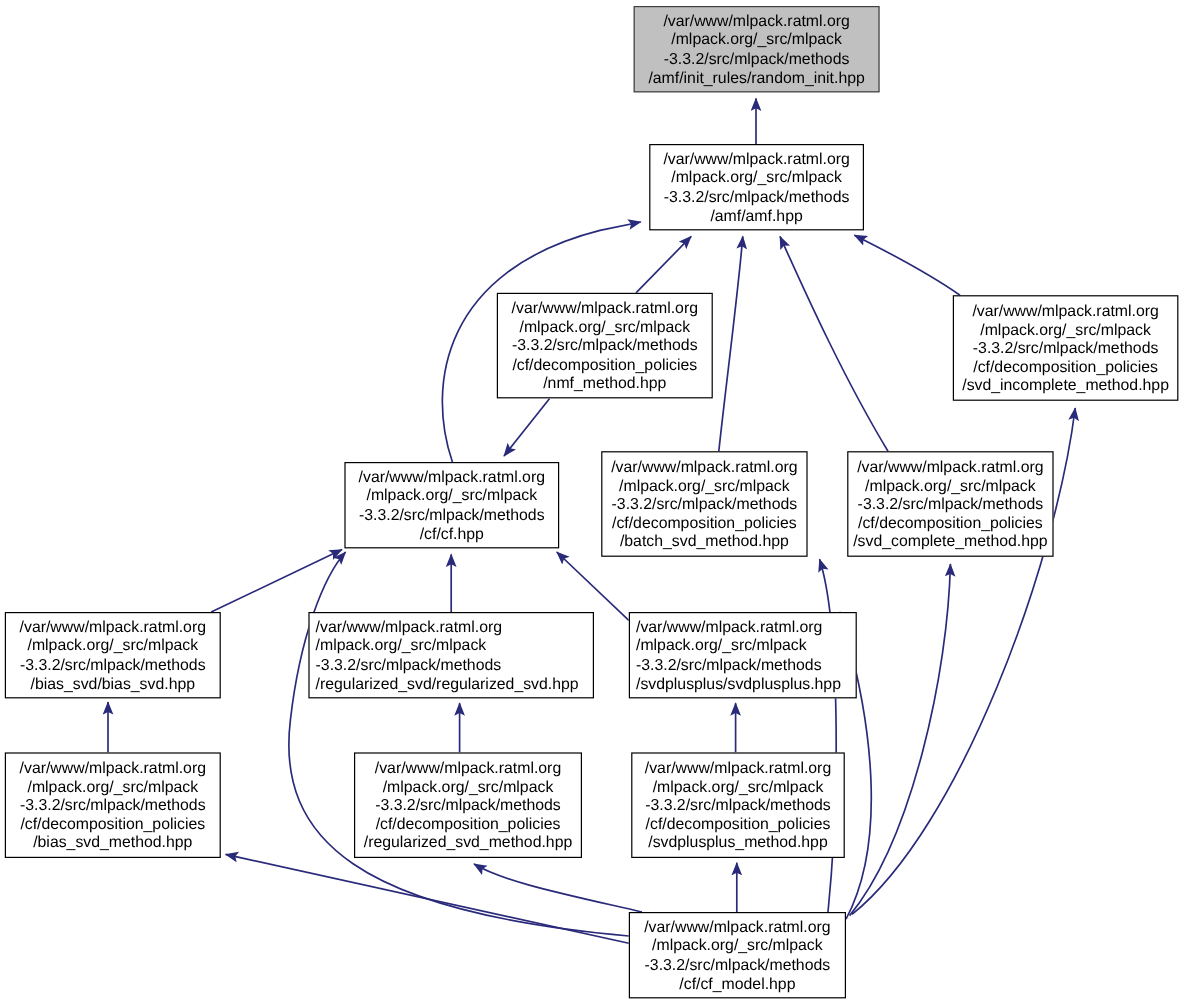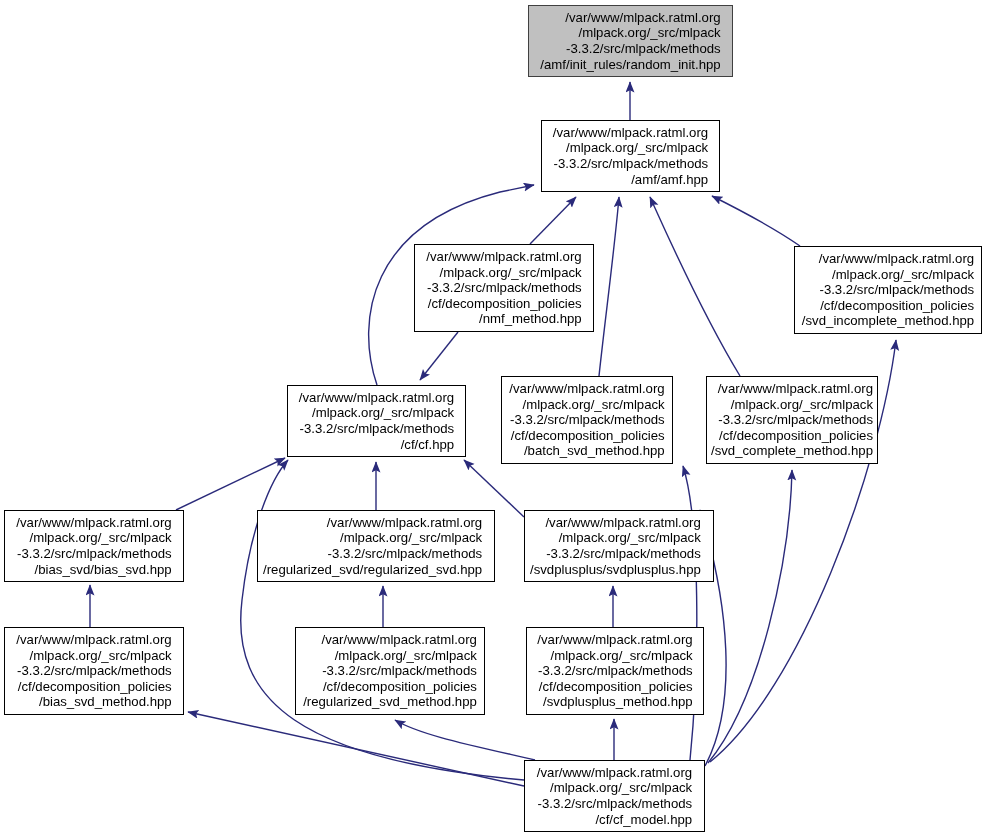--- a/index.html
+++ b/index.html
@@ -48,21 +48,20 @@
   }
   .node.root {
     background: #c0c0c0;
     border: 1px solid #404040;
   }
   .node.align-left {
     text-align: left;
   }
   .node-text {
     display: block;
-    text-align: right;
   }
 </style>
 </head>
 <body>
 
 <div id="graph-root">
   <svg id="edge-layer" viewBox="0 0 991 837" xmlns="http://www.w3.org/2000/svg">
     <defs>
       <marker id="arrowhead" markerWidth="9" markerHeight="9" refX="7.5" refY="3.2" orient="auto" markerUnits="strokeWidth">
         <path d="M 0 0 L 8 3.2 L 0 6.4 L 1.6 3.2 Z" class="edge-head"></path>

